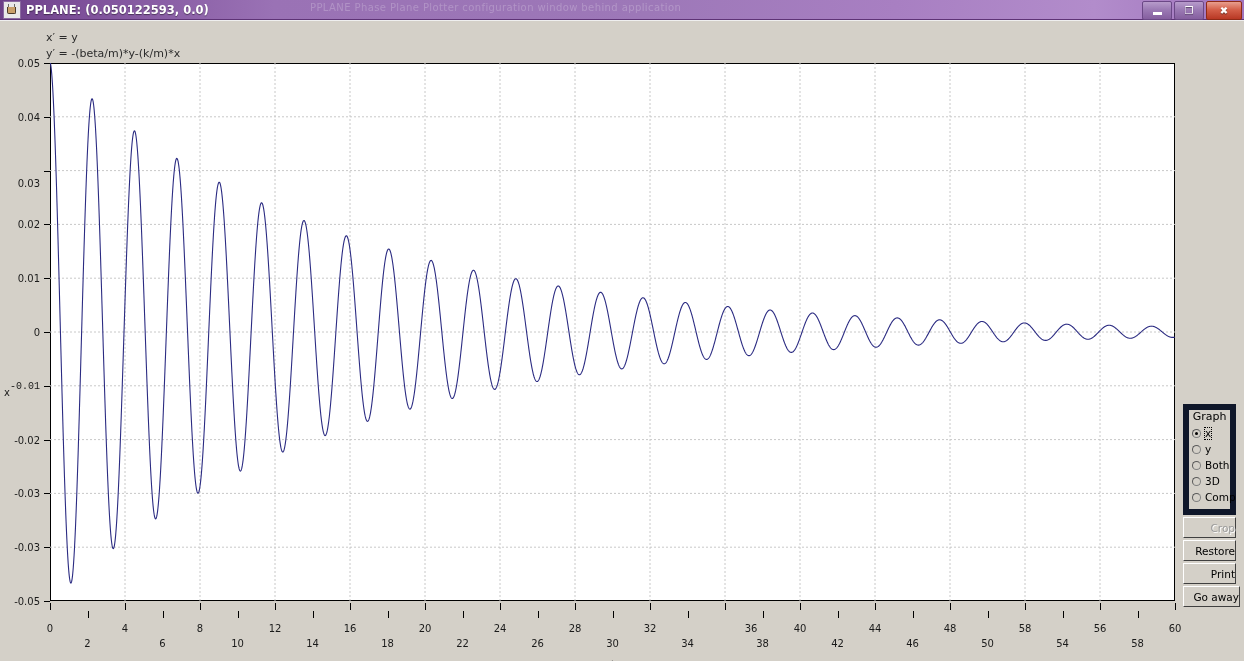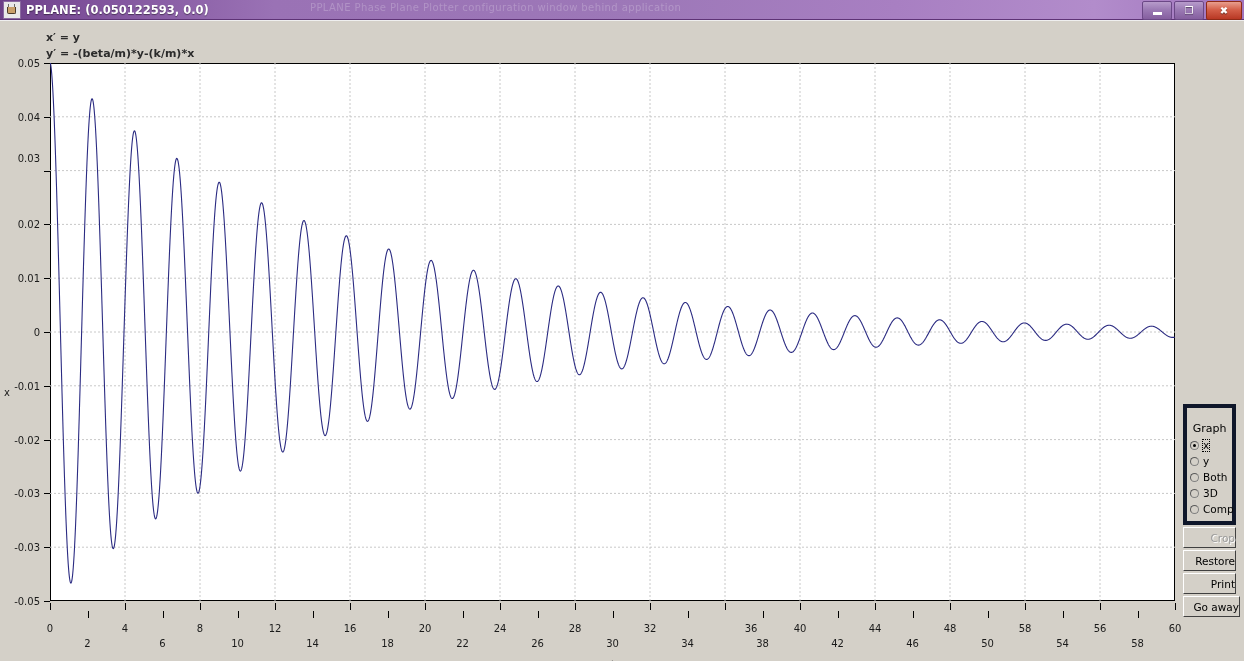--- a/index.html
+++ b/index.html
@@ -58,21 +58,21 @@
   .tb-btn .min-bar{width:9px;height:3px;background:#fff;margin-top:5px;}
 
   
   .winbody{
     position:absolute;left:0;top:20px;width:1244px;height:641px;
     background:#d4d0c8;border-top:1px solid #efefef;
   }
 
   
   .eqs{position:absolute;left:46px;top:9px;font-size:11px;color:#2b2b2b;line-height:16px;}
-  .eq{white-space:nowrap;font-family:"DejaVu Sans","Liberation Sans",sans-serif;font-weight:bold;}
+  .eq{white-space:nowrap;font-family:"DejaVu Sans","Liberation Sans",sans-serif;}
 
   
   .plotwrap{position:absolute;left:50px;top:42px;width:1125px;height:538px;}
   .plotbox{position:absolute;left:0;top:0;width:1125px;height:538px;
     background:#ffffff;border:1px solid #000;box-sizing:border-box;}
   .plotsvg{position:absolute;left:0;top:0;}
 
   
   .ylabels{position:absolute;left:0;top:42px;width:50px;height:540px;}
   .ytick{position:absolute;right:10px;font-size:10px;color:#1a1a1a;
@@ -82,21 +82,21 @@
 
   .xlabels{position:absolute;left:0;top:580px;width:1244px;height:40px;}
   .xtick{position:absolute;font-size:10px;color:#1a1a1a;transform:translateX(-50%);}
   .xtick.row0{top:22px;}
   .xtick.row1{top:37px;}
   .xaxisname{position:absolute;left:611px;top:638px;font-size:10px;color:#555;}
 
   
   .panel{position:absolute;left:1183px;top:383px;width:57px;}
   .radiogroup{
-    border:4px solid #0f172a;background:#d4d0c8;padding:14px 2px 4px 2px;
+    border:6px solid #0f172a;background:#d4d0c8;padding:0 2px 4px 2px;
     width:53px;box-sizing:border-box;
   }
   .grouptitle{font-size:11px;color:#000;text-align:center;margin:0 0 2px 0;}
   .radio-row{display:flex;align-items:center;height:16px;margin-left:1px;}
   .radio{
     width:9px;height:9px;border-radius:50%;
     border:1px solid #808080;border-top-color:#5a5a5a;border-left-color:#5a5a5a;
     background:#d4d0c8;box-sizing:border-box;flex:0 0 auto;position:relative;margin-right:3px;
   }
   .radio.sel:after{
@@ -148,29 +148,29 @@
       <div class="eq">x′ = y</div>
       <div class="eq">y′ = -(beta/m)*y-(k/m)*x</div>
     </div>
 
     <div class="ylabels">
       <div class="yaxisname">x</div>
     <div class="ytick" style="top: 0px;">0.05</div>
         <div class="ytickmark" style="top: 0px;"></div>
         <div class="ytick" style="top: 53.8px;">0.04</div>
         <div class="ytickmark" style="top: 53.8px;"></div>
-        <div class="ytick" style="top: 95px; margin-left: 36px;">0.03</div>
+        <div class="ytick" style="top: 120px; margin-left: 36px;">0.03</div>
         <div class="ytickmark" style="top: 107.6px;"></div>
         <div class="ytick" style="top: 161.4px;">0.02</div>
         <div class="ytickmark" style="top: 161.4px;"></div>
         <div class="ytick" style="top: 215.2px;">0.01</div>
         <div class="ytickmark" style="top: 215.2px;"></div>
         <div class="ytick" style="top: 269px;">0</div>
         <div class="ytickmark" style="top: 269px;"></div>
-        <div class="ytick" style="top: 322.8px;">-0.01</div>
+        <div class="ytick" style="top: 322.8px; font-family: Liberation Mono, monospace;">-0.01</div>
         <div class="ytickmark" style="top: 322.8px;"></div>
         <div class="ytick" style="top: 376.6px;">-0.02</div>
         <div class="ytickmark" style="top: 376.6px;"></div>
         <div class="ytick" style="top: 430.4px;">-0.03</div>
         <div class="ytickmark" style="top: 430.4px;"></div>
         <div class="ytick" style="top: 484.2px;">-0.03</div>
         <div class="ytickmark" style="top: 484.2px;"></div>
         <div class="ytick" style="top: 538px;">-0.05</div>
         <div class="ytickmark" style="top: 538px;"></div>
       </div>

